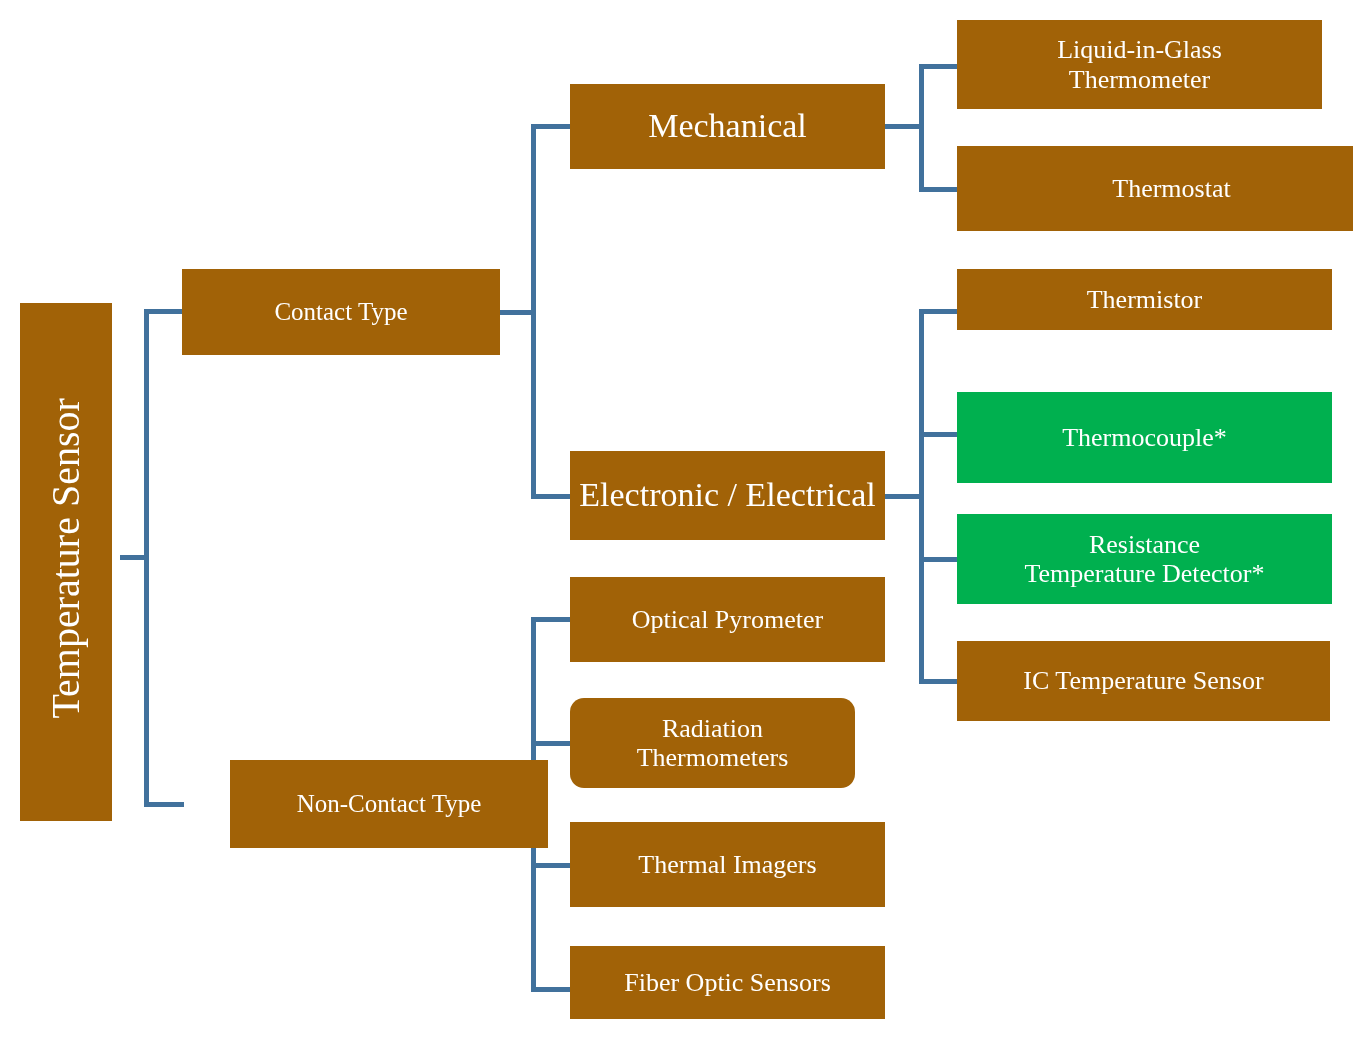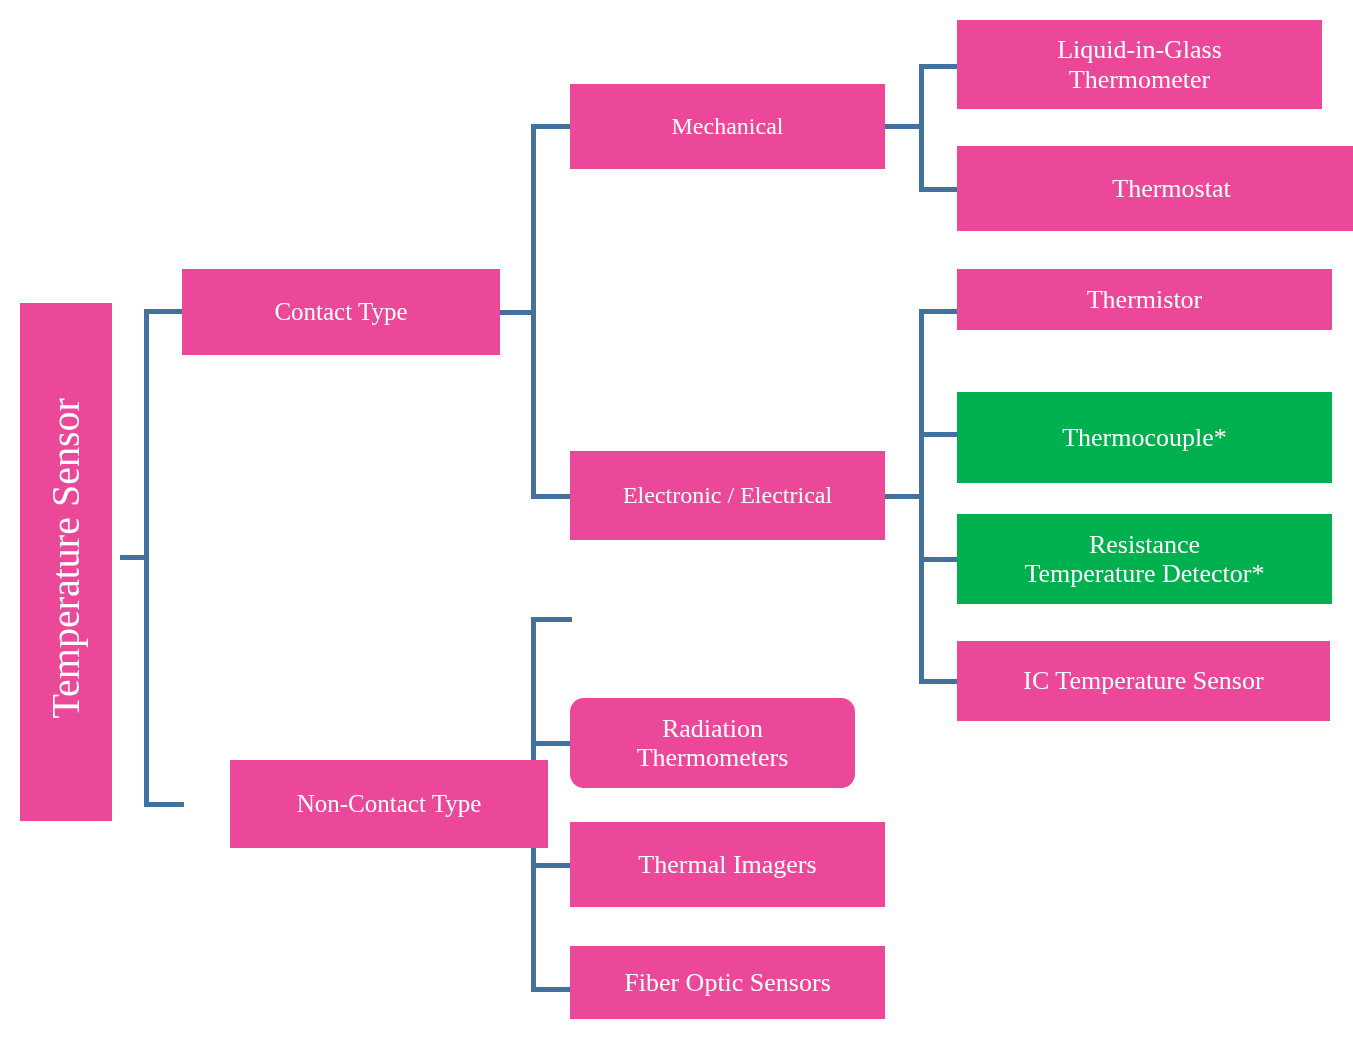--- a/index.html
+++ b/index.html
@@ -16,21 +16,21 @@
     overflow: hidden;
   }
   .node {
     position: absolute;
     box-sizing: border-box;
     display: flex;
     align-items: center;
     justify-content: center;
     text-align: center;
     color: #ffffff;
-    background: #ec4899;
+    background: #a16207;
     line-height: 1.12;
     padding: 2px 6px;
     -webkit-font-smoothing: antialiased;
   }
   .node.green { background: #00B04F; }
   .node .lbl { display: block; width: 100%; }
 
   
   #root-node {
     font-size: 40px;
@@ -41,21 +41,21 @@
     white-space: nowrap;
     width: 520px;
     position: absolute;
     left: 50%;
     top: 50%;
     margin-left: -260px;
     margin-top: -26px;
   }
 
   .lvl1 { font-size: 25px; }
-  .lvl2 { font-size: 24px; text-align: center; }
+  .lvl2 { font-size: 34px; text-align: center; }
   .lvl3 { font-size: 26px; }
 
   
   .conn {
     position: absolute;
     background: #41719C;
   }
   .conn.v { width: 5px; }
   .conn.h { height: 5px; }
 </style>
@@ -136,20 +136,23 @@
     <span class="lbl">
       <span>Resistance</span><br>
       <span>Temperature Detector*</span>
     </span>
   </div>
 
   <div class="node lvl3" style="left:957px; top:641px; width:373px; height:80px;">
     <span class="lbl">IC Temperature Sensor</span>
   </div>
 
+  <div class="node lvl3" style="left:570px; top:577px; width:315px; height:85px;">
+    <span class="lbl">Optical Pyrometer</span>
+  </div>
 
   <div class="node lvl3" style="left:570px; top:698px; width:285px; height:90px;border-radius:14px;">
     <span class="lbl">
       <span>Radiation</span><br>
       <span>Thermometers</span>
     </span>
   </div>
 
   <div class="node lvl3" style="left:570px; top:822px; width:315px; height:85px;">
     <span class="lbl">Thermal Imagers</span>

